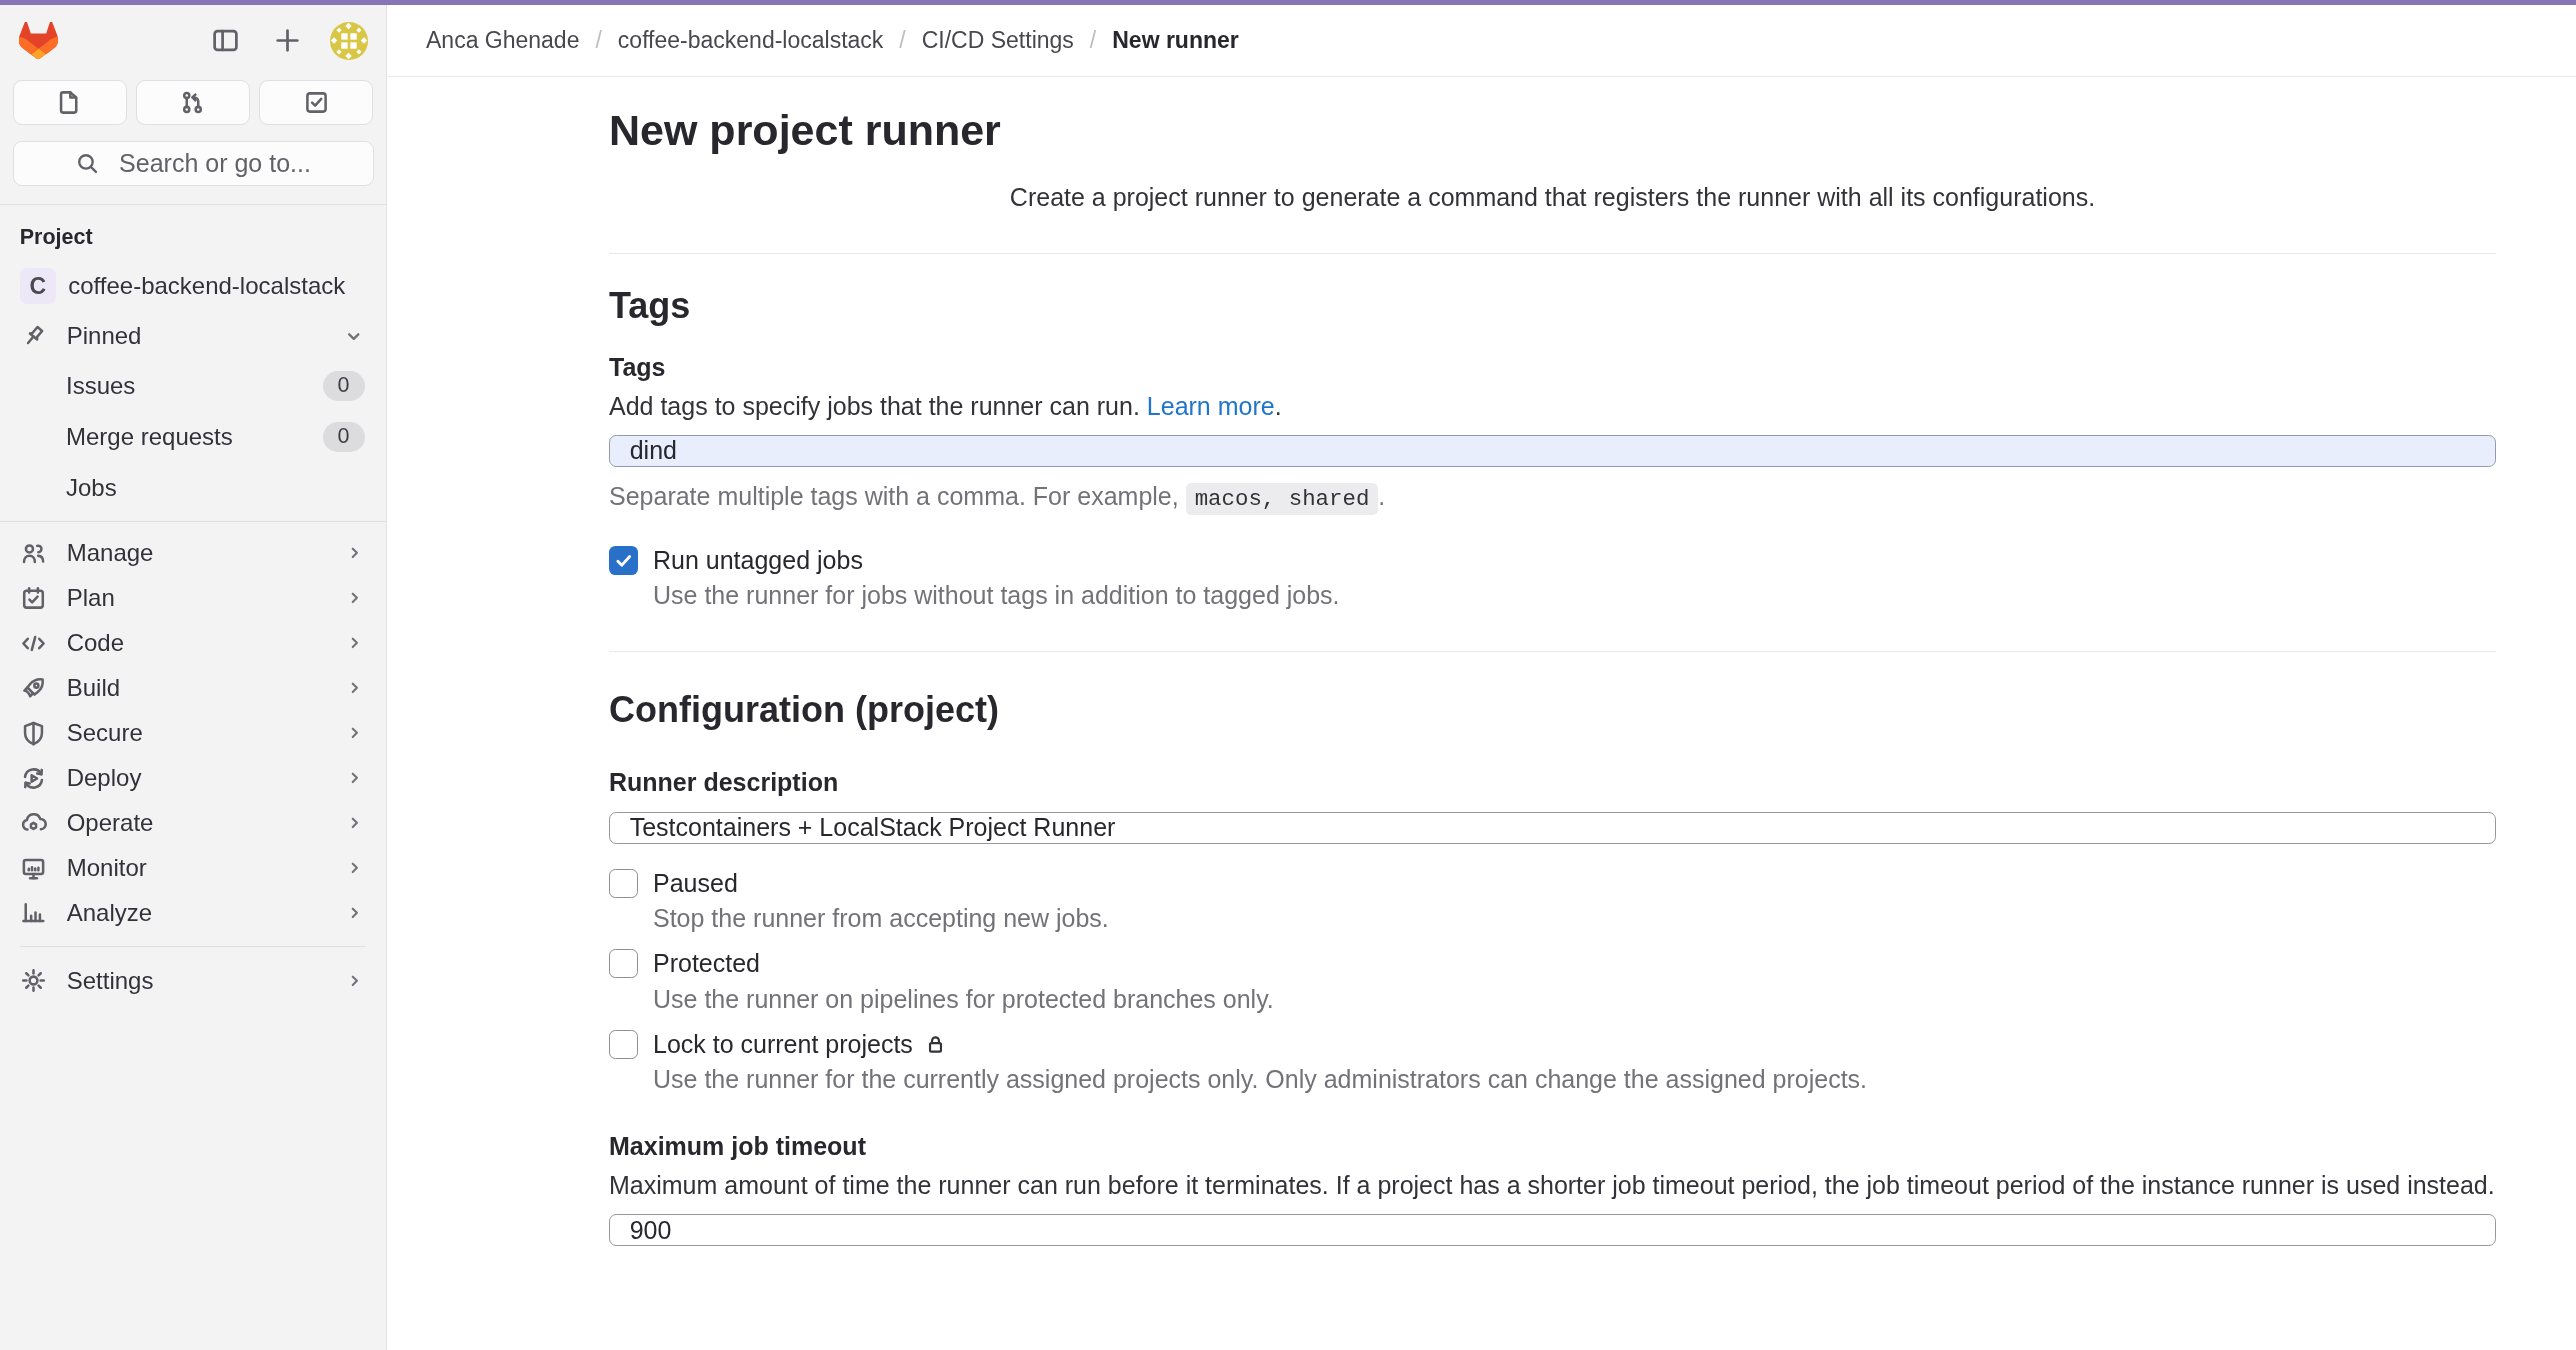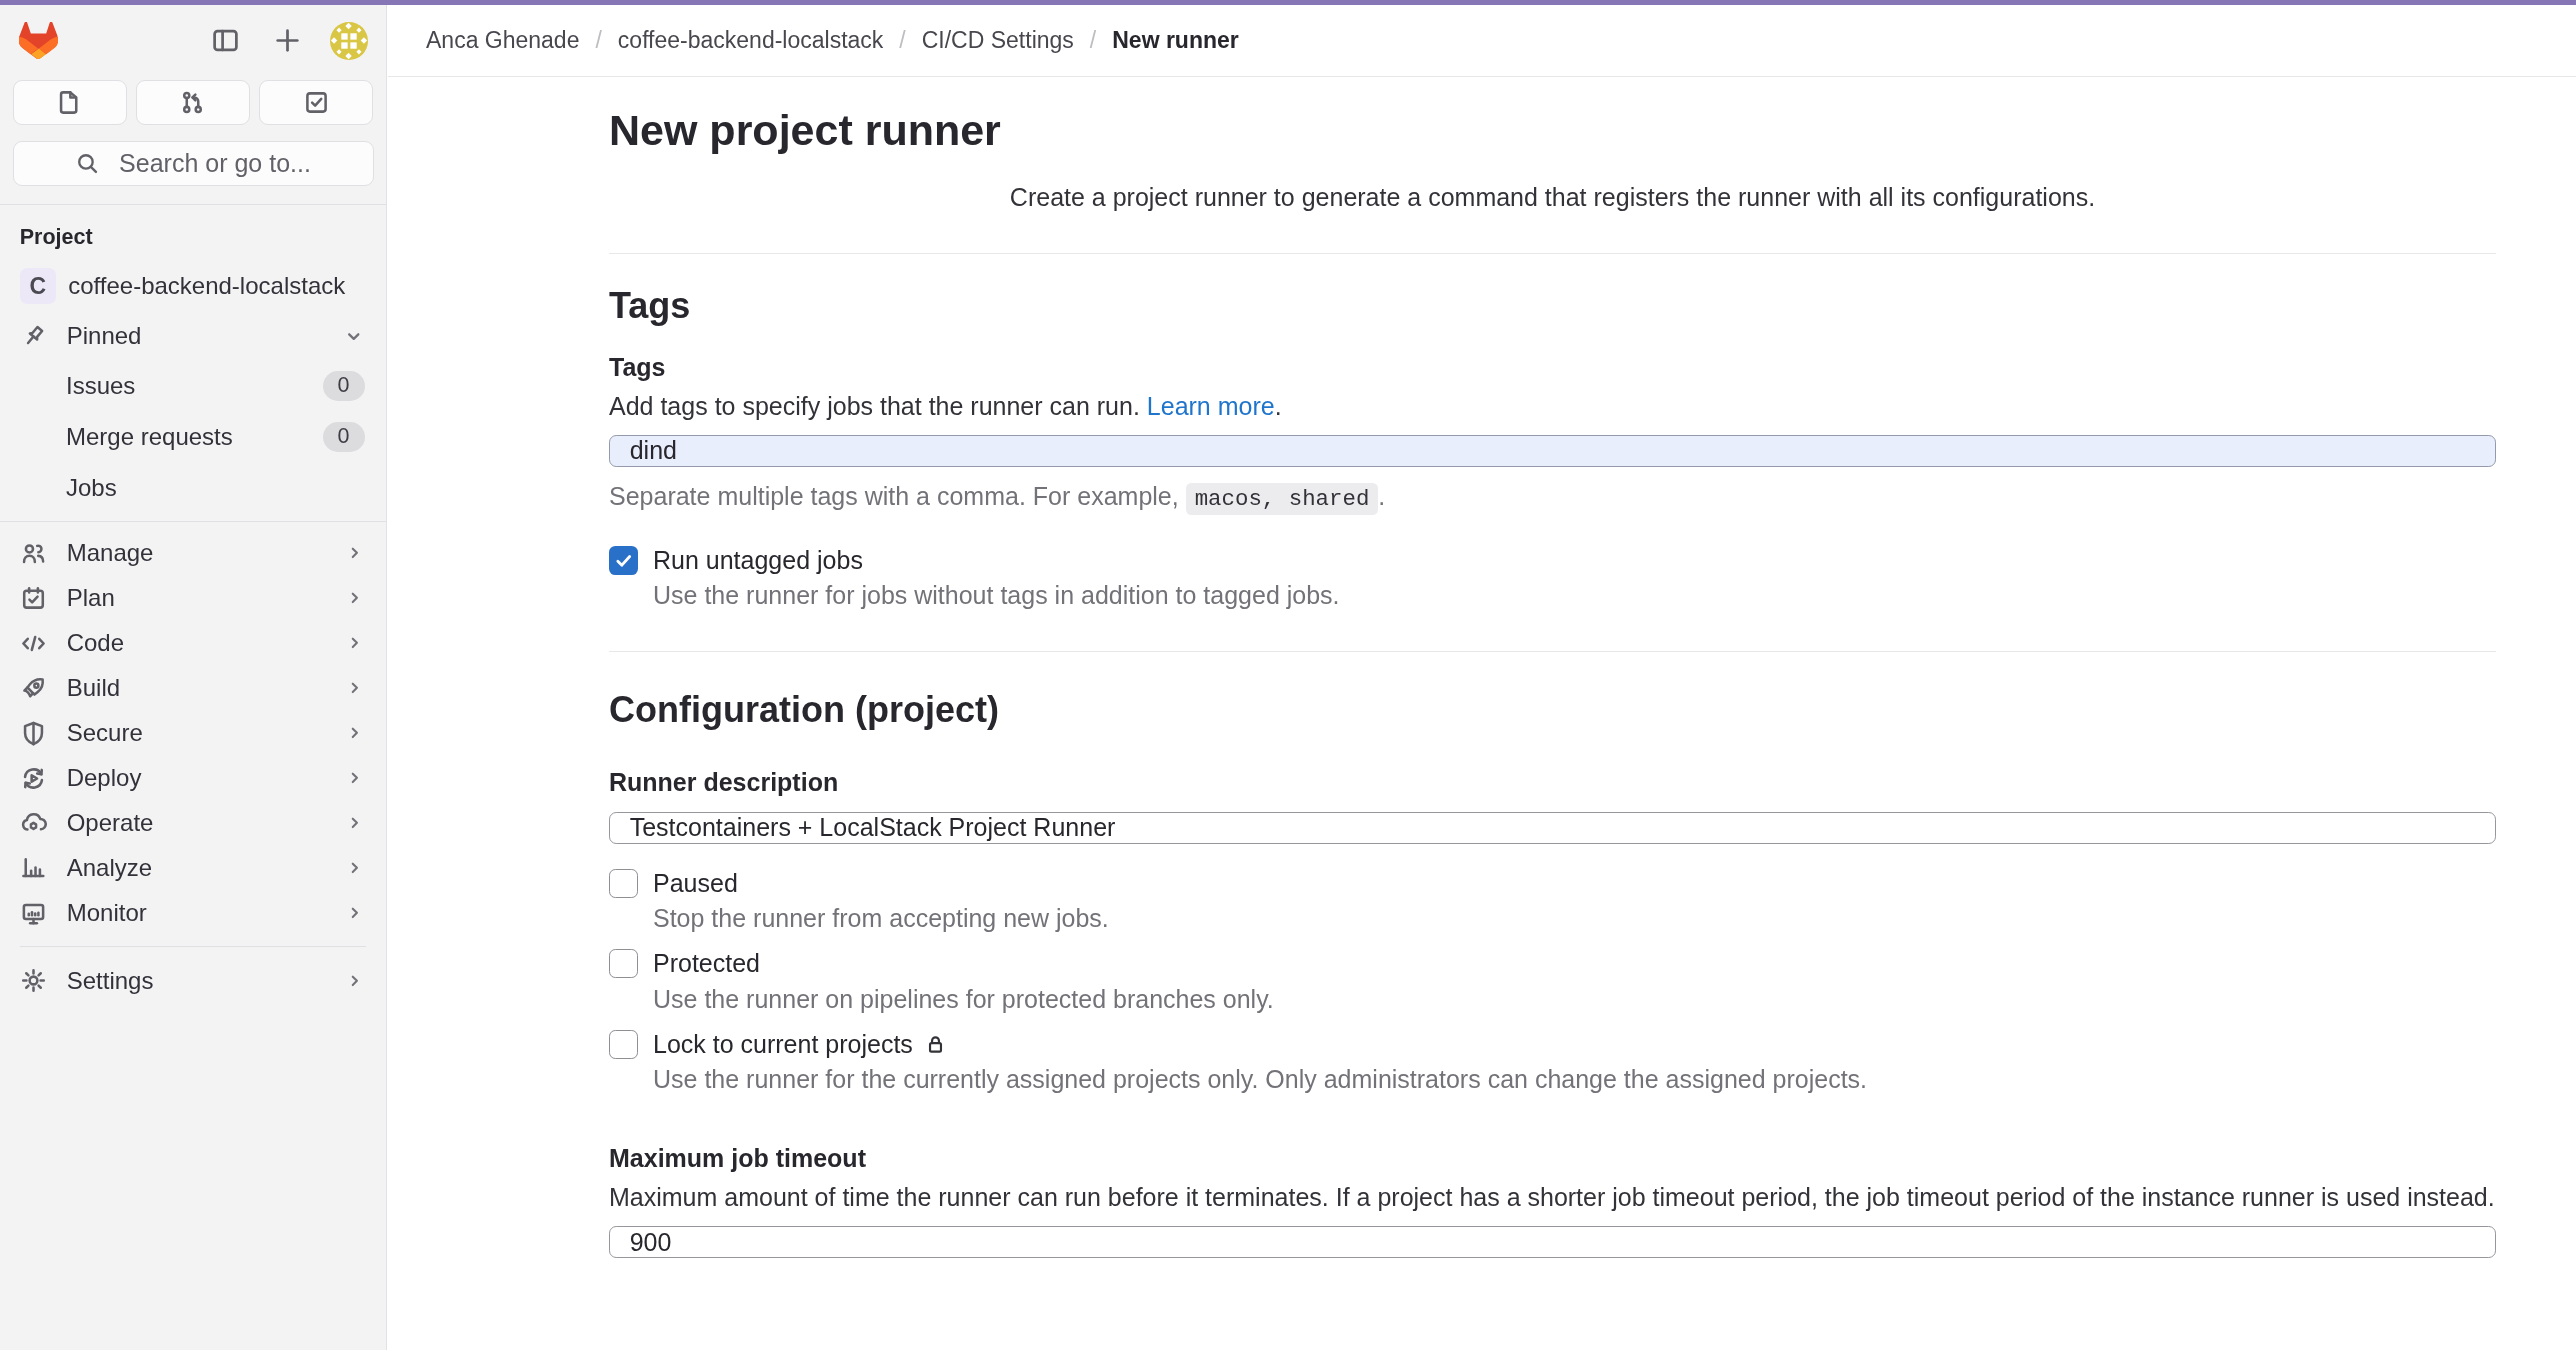--- a/index.html
+++ b/index.html
@@ -57,21 +57,21 @@
   .help { font-size:25px; color:#737278; margin-top:14.3px; line-height:30px; }
   .code-chip { font-family:"Liberation Mono", monospace; font-size:22.4px; background:#ececef;
     border-radius:5.4px; padding:2.7px 9px; color:#333238; }
   .cb-row { display:flex; gap:15px; margin-top:32px; }
   .cb-row.tight { margin-top:16px; }
   .checkbox { width:29px; height:29px; border:1.8px solid #8f8e94; border-radius:6.3px; background:#fff;
     flex:none; cursor:pointer; }
   .checkbox.checked { background:#2970c8; border:none; display:flex; align-items:center; justify-content:center; }
   .cb-label { font-size:25px; color:#28272d; display:flex; align-items:center; gap:10.7px; }
   .cb-help { font-size:25px; color:#737278; margin:5.4px 0 0 44px; line-height:30px; }
-  .mt46 { margin-top:49px; }
+  .mt46 { margin-top:37px; }
   .mt40 { margin-top:36px; }
   svg.st { stroke:#626168; fill:none; stroke-width:1.5; stroke-linecap:round; stroke-linejoin:round; }
   svg.chev { stroke:#737278; fill:none; stroke-width:1.7; stroke-linecap:round; stroke-linejoin:round; }
 </style>
 </head>
 <body>
 
 <div class="accent-bar"></div>
 
 <div class="sidebar">
@@ -278,45 +278,45 @@
         </svg>
       </span>
     <span class="label">Operate</span>
     <svg class="chev" width="19.7" height="19.7" viewBox="0 0 16 16">
         <polyline points="6.3 4.6 9.7 8 6.3 11.4"></polyline>
       </svg>
   </div>
   <div class="srow nav-item">
     <span class="icon">
         <svg class="st" width="27" height="27" viewBox="0 0 16 16">
-          <line x1="3.4" y1="2.6" x2="3.4" y2="12.4"></line>
-          <line x1="2" y1="12.4" x2="13.8" y2="12.4"></line>
-          <line x1="6.6" y1="12.4" x2="6.6" y2="9.4"></line>
-          <line x1="9.2" y1="12.4" x2="9.2" y2="7.4"></line>
-          <line x1="11.8" y1="12.4" x2="11.8" y2="8.6"></line>
-        </svg>
-      </span>
-    <span class="label">Analyze</span>
-    <svg class="chev" width="19.7" height="19.7" viewBox="0 0 16 16">
-        <polyline points="6.3 4.6 9.7 8 6.3 11.4"></polyline>
-      </svg>
-  </div>
-  <div class="srow nav-item">
-    <span class="icon">
-        <svg class="st" width="27" height="27" viewBox="0 0 16 16">
           <rect x="2.3" y="3" width="11.4" height="8.3" rx="1.2"></rect>
           <line x1="6" y1="13.8" x2="10" y2="13.8"></line>
           <line x1="8" y1="11.3" x2="8" y2="13.8"></line>
           <line x1="5.2" y1="9" x2="5.2" y2="8.2"></line>
           <line x1="7.1" y1="9" x2="7.1" y2="7.2"></line>
           <line x1="9" y1="9" x2="9" y2="8"></line>
           <line x1="10.9" y1="9" x2="10.9" y2="7.6"></line>
         </svg>
       </span>
     <span class="label">Monitor</span>
+    <svg class="chev" width="19.7" height="19.7" viewBox="0 0 16 16">
+        <polyline points="6.3 4.6 9.7 8 6.3 11.4"></polyline>
+      </svg>
+  </div>
+  <div class="srow nav-item">
+    <span class="icon">
+        <svg class="st" width="27" height="27" viewBox="0 0 16 16">
+          <line x1="3.4" y1="2.6" x2="3.4" y2="12.4"></line>
+          <line x1="2" y1="12.4" x2="13.8" y2="12.4"></line>
+          <line x1="6.6" y1="12.4" x2="6.6" y2="9.4"></line>
+          <line x1="9.2" y1="12.4" x2="9.2" y2="7.4"></line>
+          <line x1="11.8" y1="12.4" x2="11.8" y2="8.6"></line>
+        </svg>
+      </span>
+    <span class="label">Analyze</span>
     <svg class="chev" width="19.7" height="19.7" viewBox="0 0 16 16">
         <polyline points="6.3 4.6 9.7 8 6.3 11.4"></polyline>
       </svg>
   </div>
 
   <div class="mini-div"></div>
 
   <div class="srow nav-item">
     <span class="icon">
         <svg class="st" width="27" height="27" viewBox="0 0 16 16">

